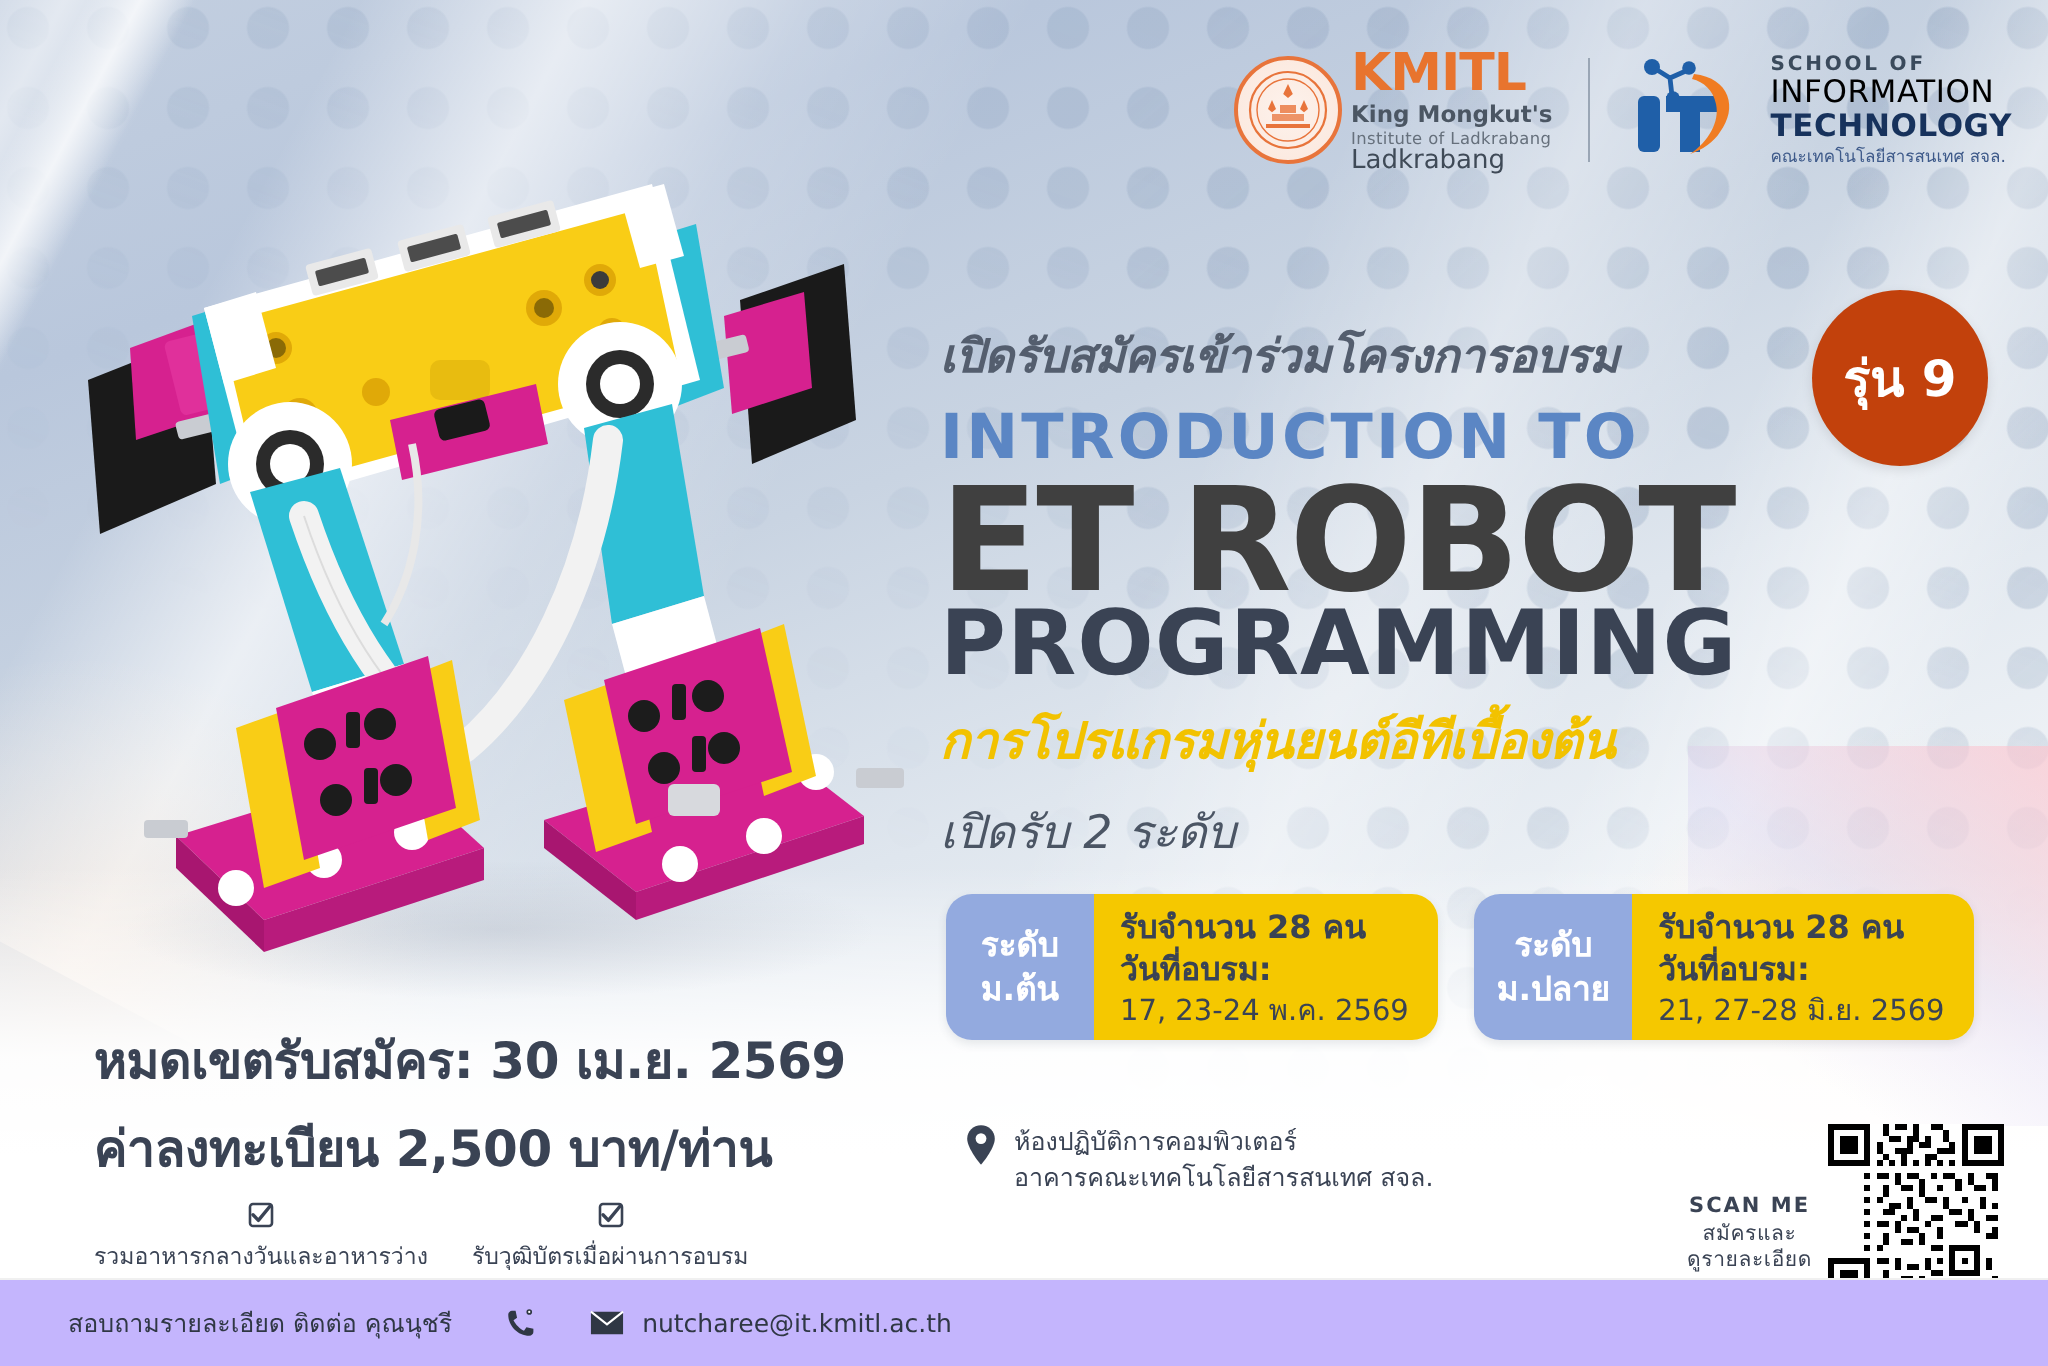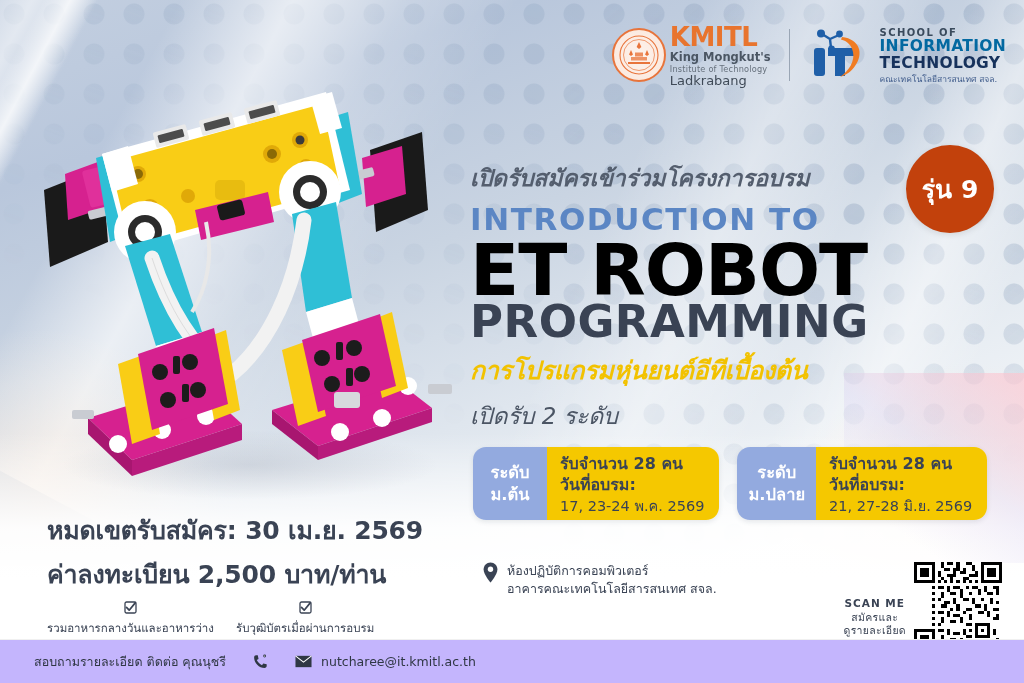--- a/index.html
+++ b/index.html
@@ -70,29 +70,29 @@
                  font-family:"DejaVu Sans","Liberation Sans",sans-serif;}
   .kmitl-txt .k2{font-size:11.5px;font-weight:bold;color:#4b5663;margin-top:2px;}
   .kmitl-txt .k3{font-size:8.5px;color:#5a6personally;}
   .kmitl-txt .k3{font-size:8.2px;color:#66707c;margin-top:1px;letter-spacing:.2px;}
   .kmitl-txt .k4{font-size:13px;color:#3f4a57;margin-top:1px;}
   .vline{width:1px;height:52px;background:#9aa6b5;}
   .itlogo{display:flex;align-items:center;gap:10px;}
   .it-mark{width:62px;height:54px;position:relative;flex:0 0 auto;}
   .it-txt{line-height:1.12;}
   .it-txt .t1{font-size:10px;color:#3a4a5c;letter-spacing:1.4px;font-weight:bold;}
-  .it-txt .t2{font-size:15.5px;color:#0369a1;letter-spacing:.3px;font-weight:bold;}
+  .it-txt .t2{font-size:15.5px;color:#000000;letter-spacing:.3px;font-weight:normal;}
   .it-txt .t3{font-size:15.5px;color:#17325c;letter-spacing:.3px;font-weight:bold;}
   .it-txt .t4{font-size:8.5px;color:#3e5a8a;margin-top:2px;}
 
   
   .headline{position:absolute;left:470px;top:160px;width:540px;}
   .kicker{font-size:23px;font-style:italic;font-weight:bold;color:#545e6e;letter-spacing:-.2px;}
   .intro{font-size:31px;font-weight:bold;color:#5b86c4;letter-spacing:1.6px;margin-top:8px;line-height:1;}
-  .etrobot{font-size:72px;font-weight:bold;color:#000000;letter-spacing:-1px;line-height:.92;margin-top:2px;}
+  .etrobot{font-size:72px;font-weight:bold;color:#404040;letter-spacing:-1px;line-height:.92;margin-top:2px;}
   .programming{font-size:45px;font-weight:bold;color:#3a4354;letter-spacing:.5px;line-height:.95;margin-top:-2px;}
   .thai-sub{font-size:25px;font-style:italic;font-weight:bold;color:#F2C200;margin-top:6px;letter-spacing:-.3px;}
   .levels-label{font-size:23px;font-style:italic;color:#4b5564;margin-top:8px;}
 
   .badge{
     position:absolute;left:906px;top:145px;width:88px;height:88px;border-radius:50%;
     background:#c2410c;color:#fff;display:flex;align-items:center;justify-content:center;
     font-size:25px;font-weight:bold;box-shadow:0 2px 6px rgba(0,0,0,.10);
   }
 
@@ -263,21 +263,21 @@
           <path d="M13 16 l2 4.5 -2 1.6 -2-1.6z" fill="#E8743B"></path>
           <path d="M29 16 l2 4.5 -2 1.6 -2-1.6z" fill="#E8743B"></path>
           <path d="M10 28 h22 v2 h-22z" fill="#E8743B"></path>
           <path d="M13 23 h16 v3.5 h-16z" fill="#E8743B" opacity=".75"></path>
           <path d="M17 18.5 h8 v4 h-8z" fill="#E8743B" opacity=".8"></path>
         </svg>
       </div>
       <div class="kmitl-txt">
         <div class="k1">KMITL</div>
         <div class="k2">King Mongkut's</div>
-        <div class="k3">Institute of Technology</div>
+        <div class="k3">Institute of Ladkrabang</div>
         <div class="k4">Ladkrabang</div>
       </div>
     </div>
 
     <div class="vline"></div>
 
     <div class="itlogo">
       <div class="it-mark">
         <svg width="62" height="54" viewBox="0 0 62 54">
           <path d="M14 6 l8 5 M22 11 l9 -4 M22 11 l1 9" stroke="#1F5FA8" stroke-width="2.4" fill="none"></path>

